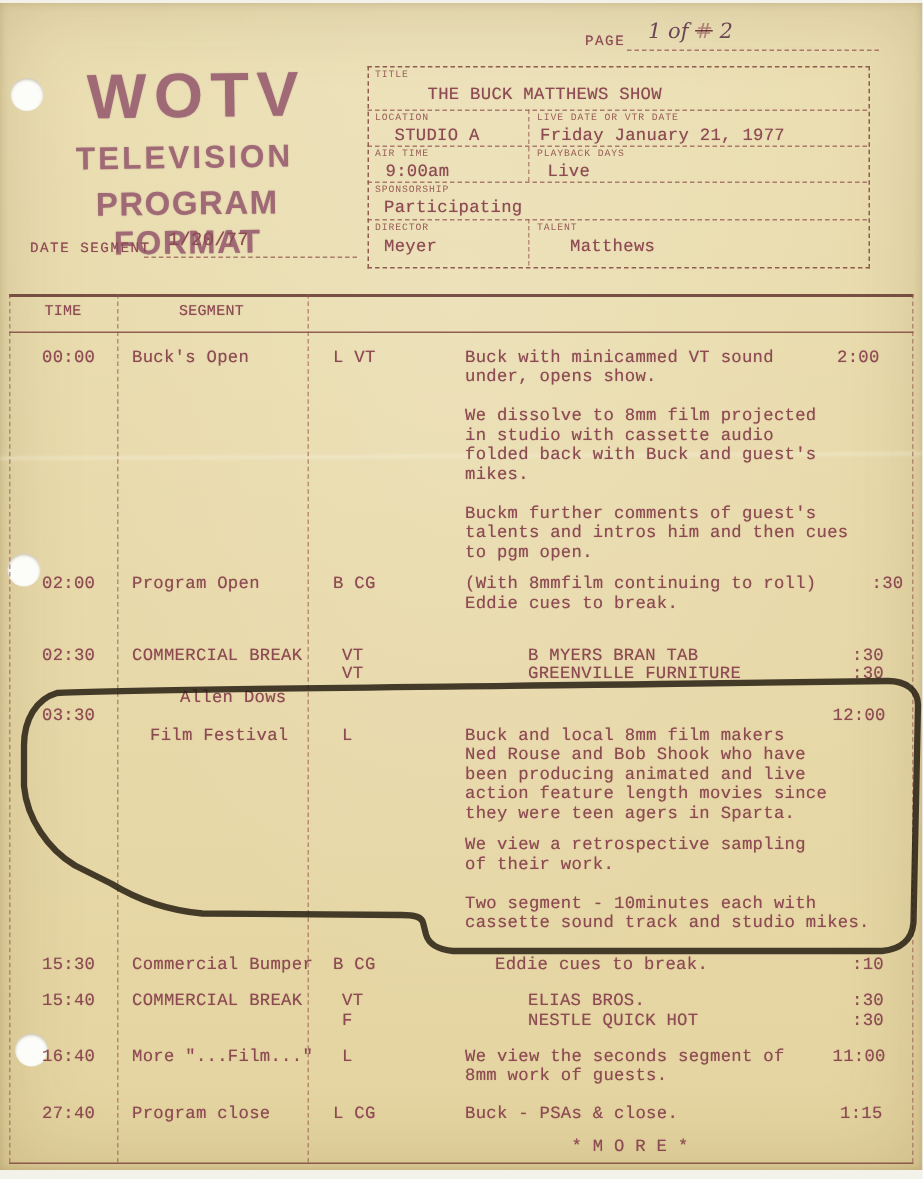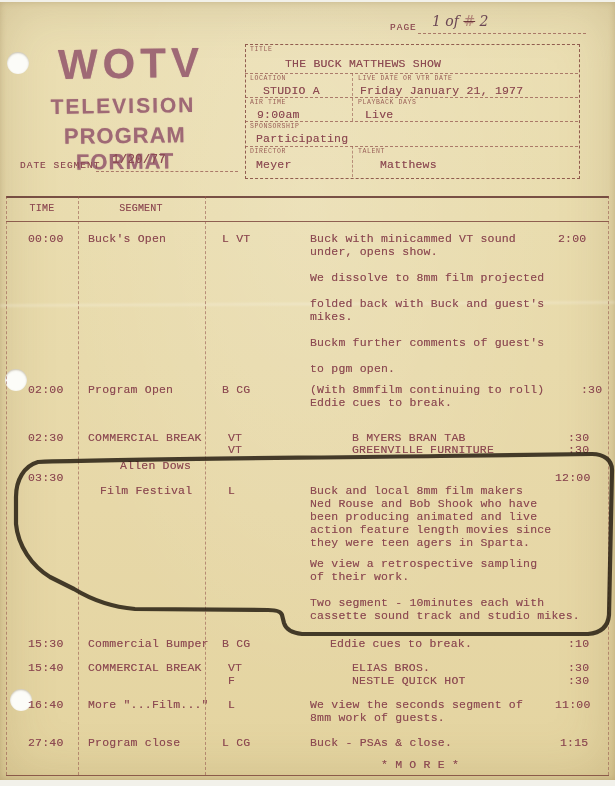--- a/index.html
+++ b/index.html
@@ -90,23 +90,25 @@
   <div class="t ctr" style="left:81px;top:203px;width:120px;font-size:10px">SEGMENT</div>
 
   <div class="t" style="left:28px;top:232px">00:00</div>
   <div class="t" style="left:88px;top:232px">Buck's Open</div>
   <div class="t" style="left:222px;top:232px">L VT</div>
   <div class="t" style="left:310px;top:232px">Buck with minicammed VT sound</div>
   <div class="t" style="left:558px;top:232px">2:00</div>
   <div class="t" style="left:310px;top:245px">under, opens show.</div>
 
   <div class="t" style="left:310px;top:271px">We dissolve to 8mm film projected</div>
+  <div class="t" style="left:310px;top:284px">in studio with cassette audio</div>
   <div class="t" style="left:310px;top:297px">folded back with Buck and guest's</div>
   <div class="t" style="left:310px;top:310px">mikes.</div>
   <div class="t" style="left:310px;top:336px">Buckm further comments of guest's</div>
+  <div class="t" style="left:310px;top:349px">talents and intros him and then cues</div>
   <div class="t" style="left:310px;top:362px">to pgm open.</div>
 
   <div class="t" style="left:28px;top:383px">02:00</div>
   <div class="t" style="left:88px;top:383px">Program Open</div>
   <div class="t" style="left:222px;top:383px">B CG</div>
   <div class="t" style="left:310px;top:383px">(With 8mmfilm continuing to roll)</div>
   <div class="t" style="left:581px;top:383px">:30</div>
   <div class="t" style="left:310px;top:396px">Eddie cues to break.</div>
 
   <div class="t" style="left:28px;top:431px">02:30</div>

